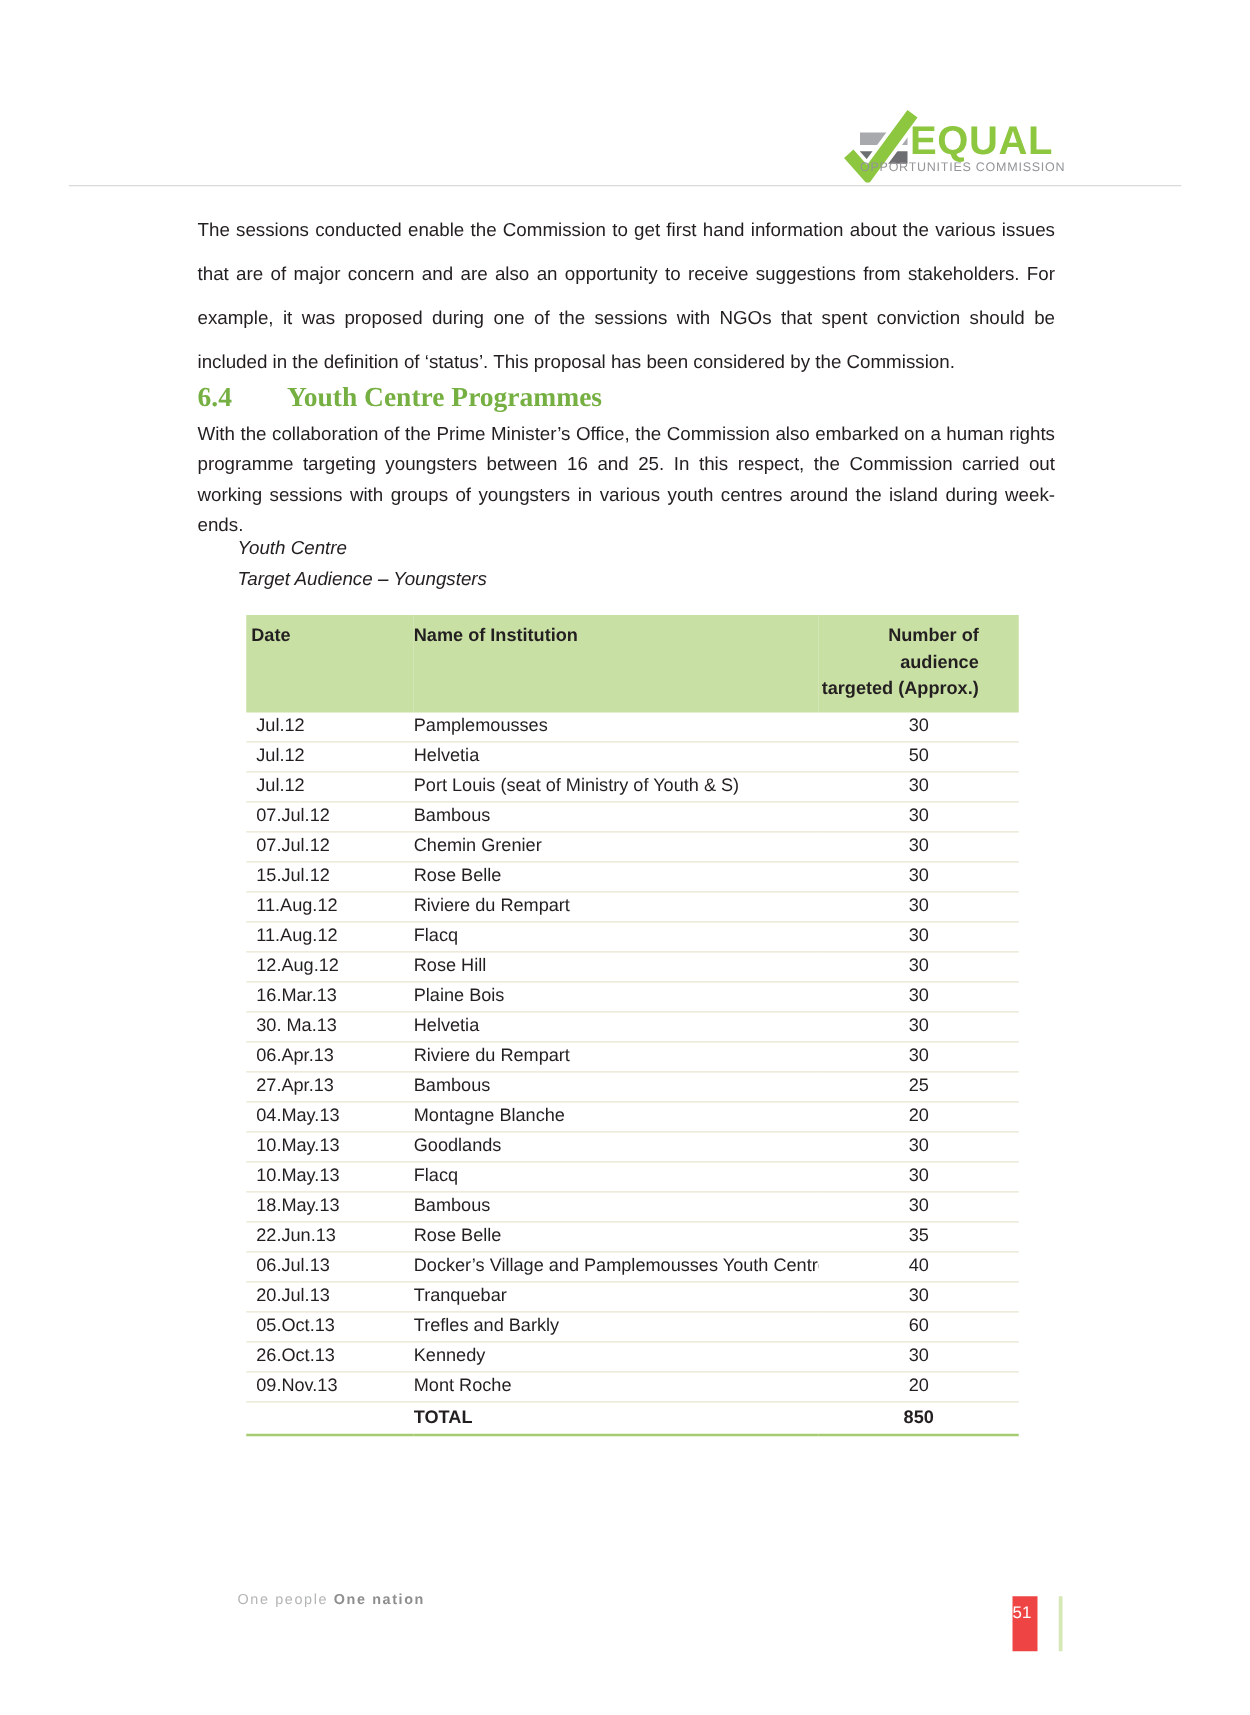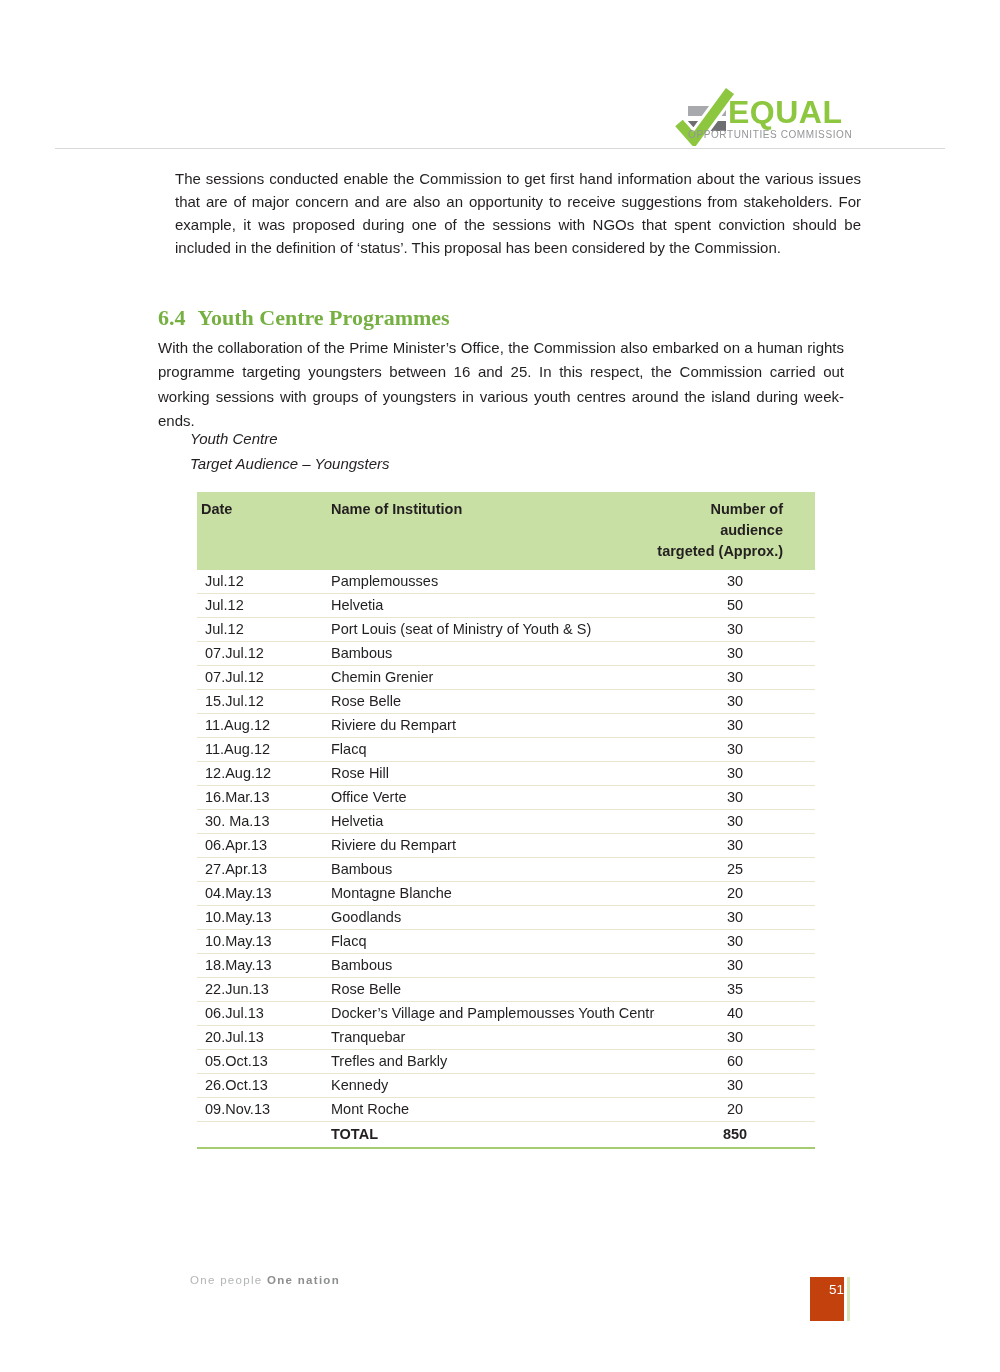--- a/index.html
+++ b/index.html
@@ -38,33 +38,32 @@
     left: 55px; top: 148px;
     width: 890px; height: 1px;
     background: #d9d9d9;
   }
 
   
   .intro-paragraph {
     position: absolute;
     left: 158px; top: 167px;
     width: 686px;
-    font-size: 15px; line-height: 23px;
+    font-size: 15px; line-height: 35px;
     text-align: justify;
-    margin-left: 17px;
   }
   .section-heading {
     position: absolute;
     left: 158px; top: 305px;
     font-family: "Liberation Serif", serif;
     font-weight: bold;
     font-size: 22px;
     color: #76b043;
   }
-  .section-heading .sec-num { display: inline-block; margin-right: 12px; }
+  .section-heading .sec-num { display: inline-block; margin-right: 44px; }
   .section-body {
     position: absolute;
     left: 158px; top: 336px;
     width: 686px;
     font-size: 15px; line-height: 24.3px;
     text-align: justify;
   }
   .table-caption {
     position: absolute;
     left: 158px; top: 427px;
@@ -128,25 +127,25 @@
     color: #b3b5b4;
     margin-left: 32px;
   }
   .footer-tagline .tag-bold {
     color: #8d8f8e;
     font-weight: bold;
   }
   .page-number-box {
     position: absolute;
     left: 810px; top: 1277px;
-    width: 34px; height: 44px;
-    background: #c2410c;
+    width: 20px; height: 44px;
+    background: #ef4444;
     color: #ffffff;
     font-size: 13.5px;
-    text-align: right;
+    text-align: left;
     padding-top: 5px;
   }
   .page-number-accent {
     position: absolute;
     left: 847px; top: 1277px;
     width: 3px; height: 44px;
     background: #d5e8b6;
   }
 </style>
 </head>
@@ -233,21 +232,21 @@
             <td class="d-name">Flacq</td>
             <td class="d-num">30</td>
           </tr>
           <tr>
             <td class="d-date">12.Aug.12</td>
             <td class="d-name">Rose Hill</td>
             <td class="d-num">30</td>
           </tr>
           <tr>
             <td class="d-date">16.Mar.13</td>
-            <td class="d-name">Office Verte</td>
+            <td class="d-name">Plaine Bois</td>
             <td class="d-num">30</td>
           </tr>
           <tr>
             <td class="d-date">30. Ma.13</td>
             <td class="d-name">Helvetia</td>
             <td class="d-num">30</td>
           </tr>
           <tr>
             <td class="d-date">06.Apr.13</td>
             <td class="d-name">Riviere du Rempart</td>

